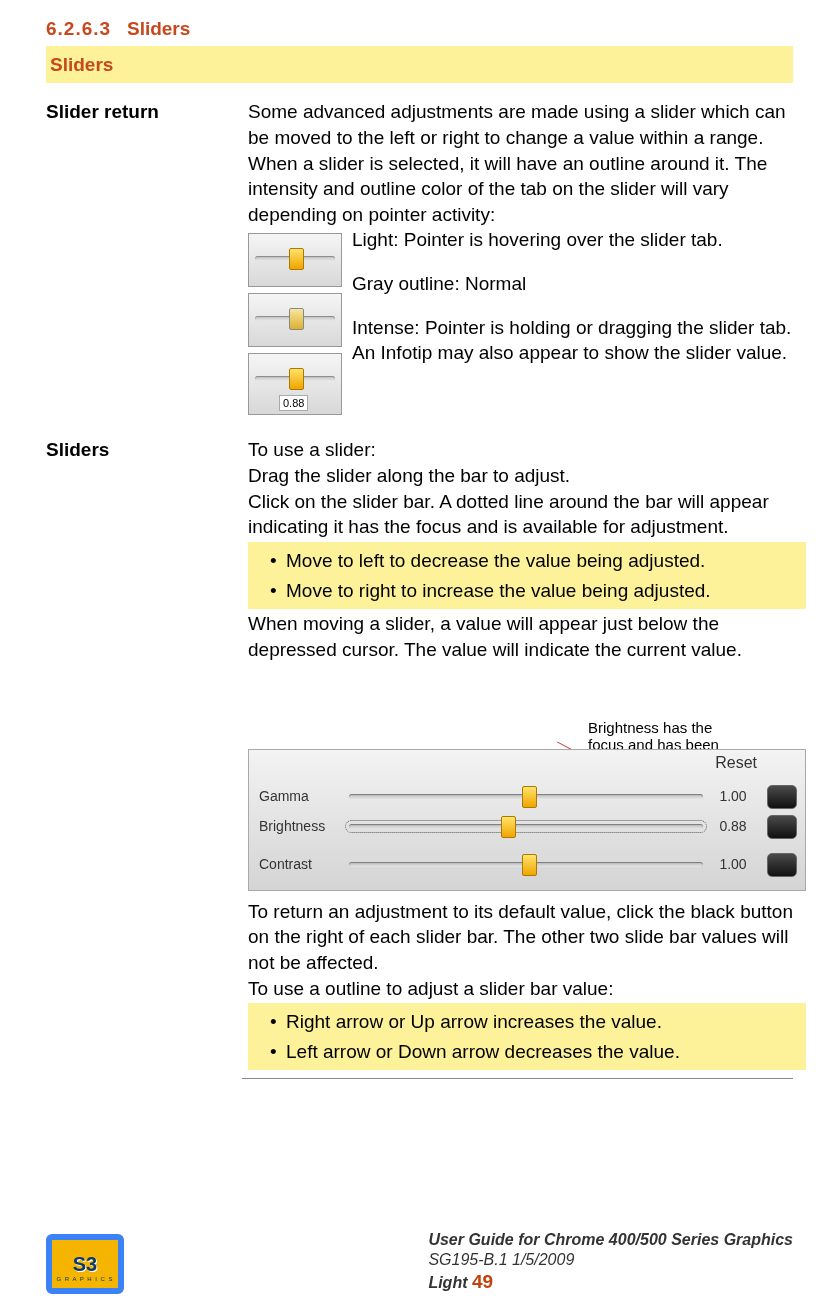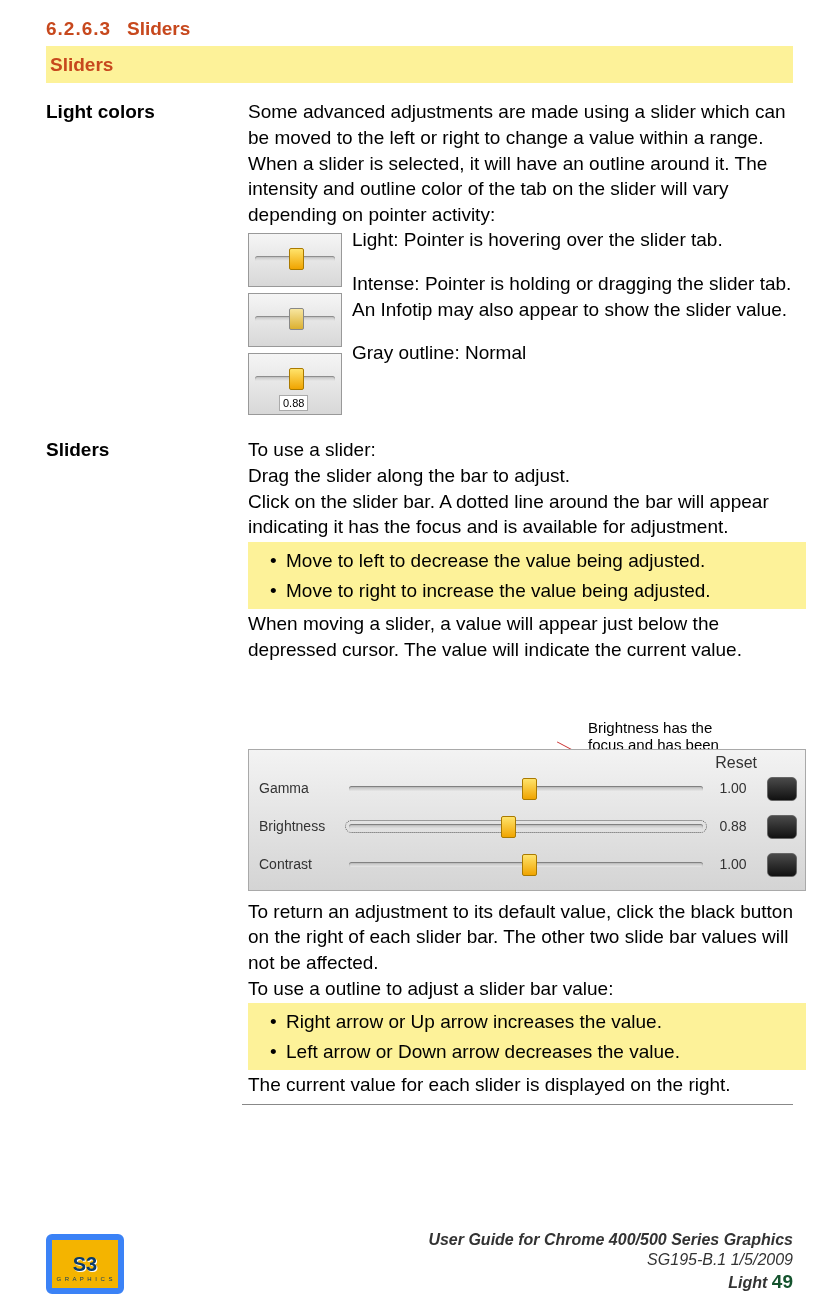--- a/index.html
+++ b/index.html
@@ -20,78 +20,78 @@
   .thumb.t2 .grip{border:1px solid #888;background:linear-gradient(#f7e6a0,#dcb030)}
   .thumb.t3{height:60px}
   .thumb.t3 .val{position:absolute;bottom:3px;left:30px;font-size:11px;background:#fff;border:1px solid #aaa;padding:0 3px}
   .statelabel{overflow:hidden}
   .statelabel p{margin:0 0 18px 0}
   .annot{font-size:15px;color:#000;position:absolute;top:-30px;left:340px;width:140px;line-height:1.15}
   .panelWrap{position:relative;margin-top:86px}
   .panel{width:556px;height:140px;background:linear-gradient(#f3f3f3,#d4d4d4);border:1px solid #a9a9a9;position:relative;font-size:13px;color:#333}
   .panel .reset{position:absolute;top:2px;right:48px;font-size:16px}
   .prow{position:absolute;left:10px;right:8px;height:34px;display:flex;align-items:center}
-  .prow.r1{top:22px}.prow.r2{top:60px}.prow.r3{top:98px}
+  .prow.r1{top:30px}.prow.r2{top:60px}.prow.r3{top:98px}
   .prow .plabel{width:80px;font-size:14px}
   .prow .ptrack{flex:1;height:5px;border-radius:3px;background:linear-gradient(#b8b8b8,#e6e6e6);box-shadow:inset 0 1px 1px rgba(0,0,0,.35);position:relative;margin:0 10px}
   .prow .ptrack .pgrip{position:absolute;top:-8px;width:13px;height:20px;background:linear-gradient(#ffe36b,#f0a400);border:1px solid #aa7a00;border-radius:2px}
   .prow.r1 .pgrip{left:49%}
   .prow.r2 .pgrip{left:43%}
   .prow.r3 .pgrip{left:49%}
   .prow .pval{width:40px;text-align:center;font-size:14px}
   .prow .pbtn{width:28px;height:22px;margin-left:14px;border-radius:5px;background:linear-gradient(#4a4a4a,#111);border:1px solid #666}
   .prow.r2 .ptrack{outline:1px dotted #555;outline-offset:3px}
   .callout-line{position:absolute;top:30px;left:300px;width:80px;height:40px;border-top:1px solid #c33;transform:rotate(28deg);transform-origin:right top}
   .para{margin:8px 0 0 0}
   .hr{border:none;border-top:1px solid #888;margin:6px 0 0 196px}
   .footer{position:absolute;bottom:14px;left:46px;right:38px;display:flex;align-items:flex-end;justify-content:space-between}
   .logo{width:66px;height:48px;background:#f4b400;border:6px solid #3b82f6;border-radius:6px;display:flex;align-items:center;justify-content:center}
   .logo-inner{font-family:Arial;font-weight:bold;color:#0a3a6a;font-size:20px;text-shadow:1px 1px 0 #fff}
   .logo-sub{position:absolute;font-size:6px;color:#0a3a6a;margin-top:30px;letter-spacing:1px}
-  .foot-text{text-align:right;font-style:italic;font-size:16px;color:#333;line-height:1.25}
+  .foot-text{text-align:left;font-style:italic;font-size:16px;color:#333;line-height:1.25}
   .foot-text .t1{font-weight:bold}
   .foot-text .pg{font-weight:bold;font-style:italic}
-  .foot-text .pgnum{font-weight:bold;font-style:normal;font-size:19px;color:#14532d}
+  .foot-text .pgnum{font-weight:bold;font-style:normal;font-size:19px;color:#c2410c}
   .clear{clear:both}
 </style>
 </head>
 <body>
 
 <div class="page">
 
   <div class="sect-num">
     <span class="num">6.2.6.3</span>&nbsp;&nbsp;&nbsp;<span>Sliders</span>
   </div>
 
   <div class="band">Sliders</div>
 
   <div class="row">
-    <div class="lcol">Light colors</div>
+    <div class="lcol">Slider return</div>
     <div class="rcol">
       <div>Some advanced adjustments are made using a slider which can be moved to the left or right to change a value within a range. When a slider is selected, it will have an outline around it. The intensity and outline color of the tab on the slider will vary depending on pointer activity:</div>
 
       <div class="thumbs">
         <div class="thumb t1">
             <div class="track"></div>
             <div class="grip"></div>
           </div>
         <div class="thumb t2">
             <div class="track"></div>
             <div class="grip"></div>
           </div>
         <div class="thumb t3">
             <div class="track"></div>
             <div class="grip"></div>
             <div class="val">0.88</div>
           </div>
       </div>
       <div class="statelabel">
         <p>Light: Pointer is hovering over the slider tab.</p>
+        <p>Gray outline: Normal</p>
         <p>Intense: Pointer is holding or dragging the slider tab. An Infotip may also appear to show the slider value.</p>
-        <p>Gray outline: Normal</p>
       </div>
       <div class="clear"></div>
     </div>
   </div>
 
   <div class="row">
     <div class="lcol">Sliders</div>
     <div class="rcol">
       <div>To use a slider:</div>
       <div>Drag the slider along the bar to adjust.</div>
@@ -137,21 +137,20 @@
       </div>
 
       <div class="para">To return an adjustment to its default value, click the black button on the right of each slider bar. The other two slide bar values will not be affected.</div>
       <div>To use a outline to adjust a slider bar value:</div>
 
       <div class="bullets">
         <div class="item"><span class="dot">•</span><span>Right arrow or Up arrow increases the value.</span></div>
         <div class="item"><span class="dot">•</span><span>Left arrow or Down arrow decreases the value.</span></div>
       </div>
 
-      <div>The current value for each slider is displayed on the right.</div>
     </div>
   </div>
 
   <hr class="hr">
 
   <div class="footer">
     <div class="logo">
       <span class="logo-inner">S3</span>
       <span class="logo-sub">G R A P H I C S</span>
     </div>

